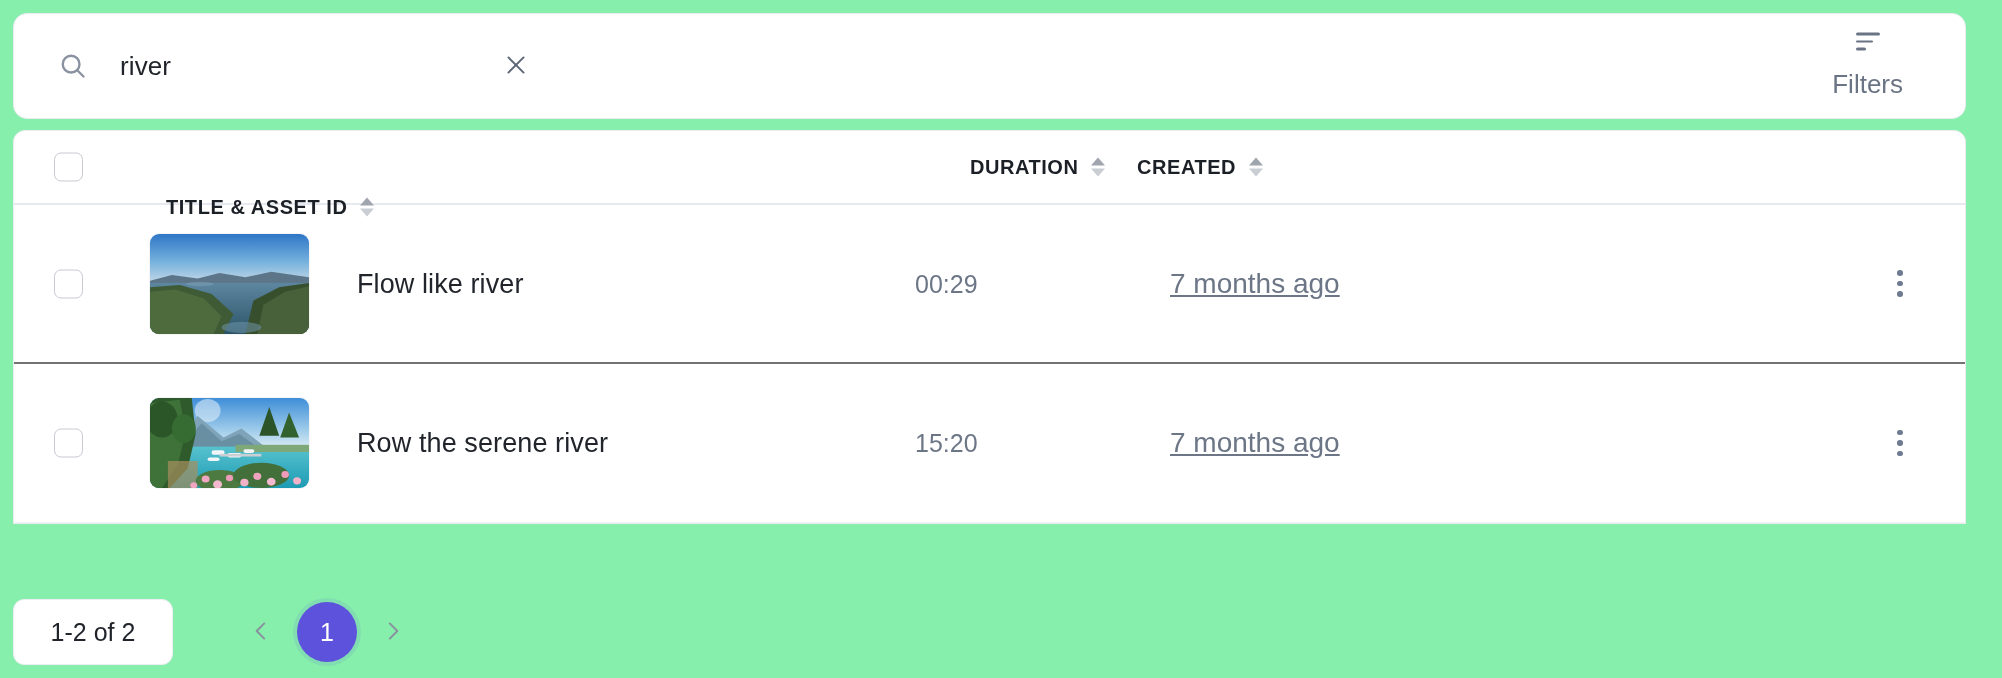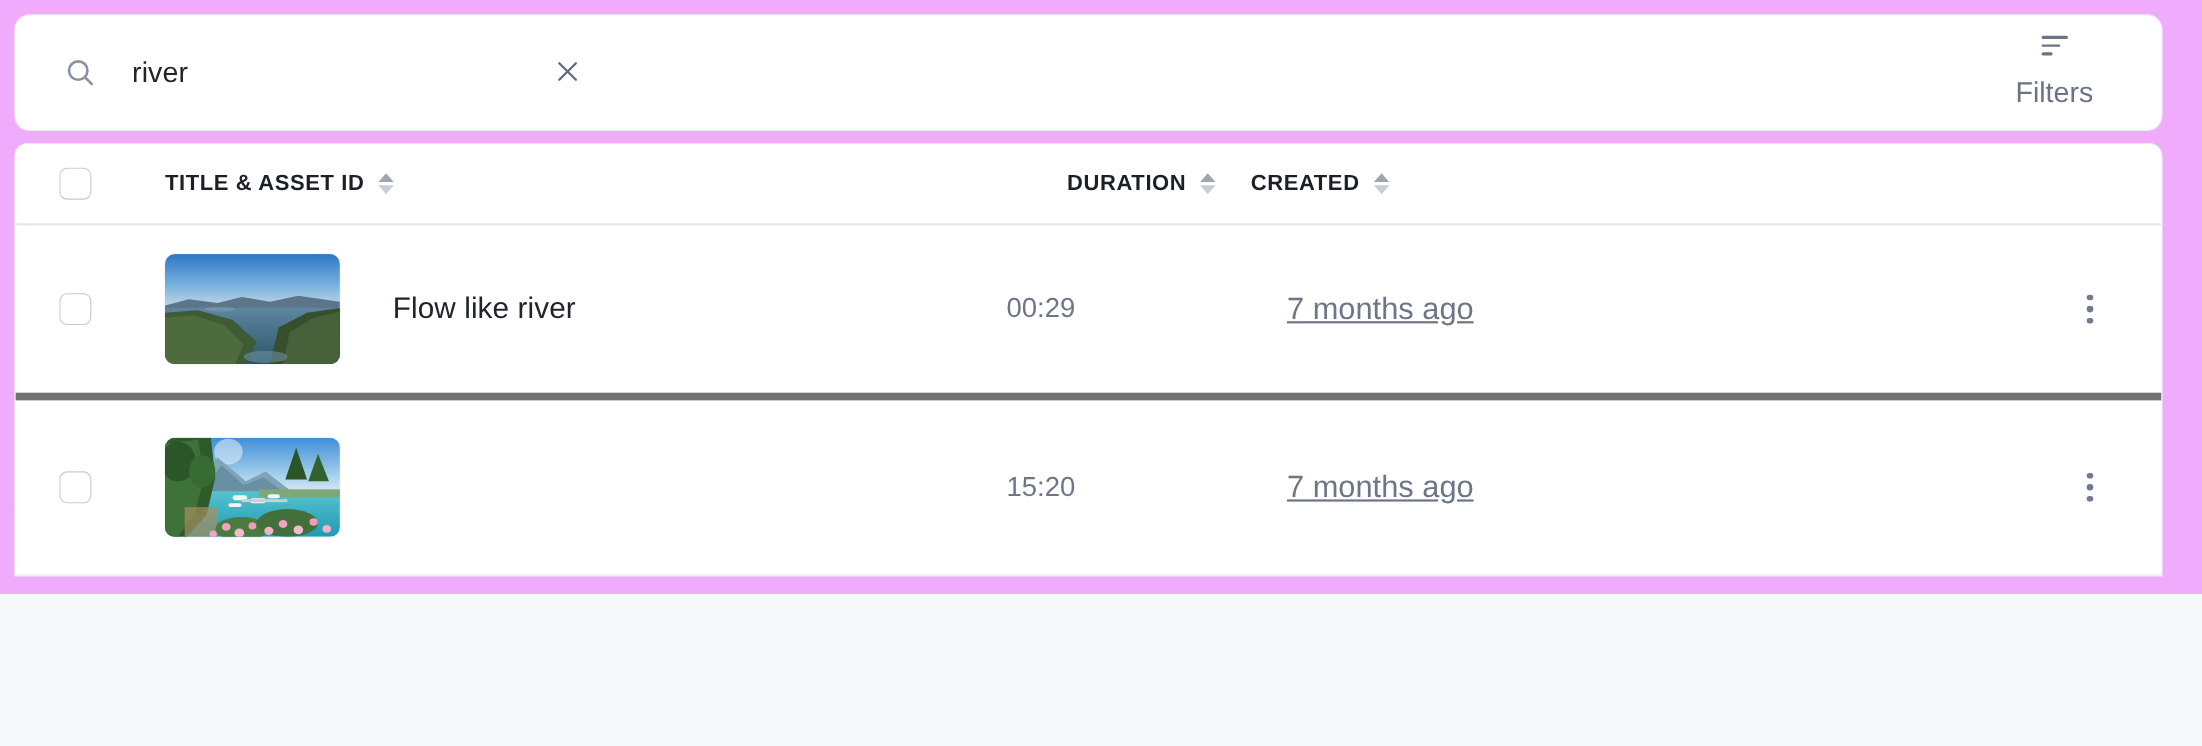--- a/index.html
+++ b/index.html
@@ -8,22 +8,22 @@
     width: 2002px;
     height: 678px;
     background: #F7F8FA;
     font-family: "Liberation Sans", sans-serif;
     overflow: hidden;
   }
 
   .page {
     position: relative;
     width: 2002px;
-    height: 540px;
-    background: #f0abfc;
+    height: 678px;
+    background: #86efac;
   }
 
   
   .search-card {
     position: absolute;
     left: 13px;
     top: 13px;
     width: 1953px;
     height: 106px;
     background: #FFFFFF;
@@ -128,21 +128,21 @@
 
   .table-head {
     position: relative;
     height: 74px;
     border-bottom: 2px solid #E7E9F0;
   }
 
   .row {
     position: relative;
     height: 159px;
-    border-bottom: 7px solid #737373;
+    border-bottom: 2px solid #737373;
   }
   .row:last-child { border-bottom: 1px solid #F1F2F6; }
 
   .cb-cell {
     position: absolute;
     left: 40px;
     top: 50%;
     transform: translateY(-50%);
   }
   .checkbox {
@@ -164,21 +164,21 @@
     gap: 13px;
     cursor: pointer;
   }
   .th-label {
     font-size: 20px;
     font-weight: bold;
     color: #1B1F26;
     letter-spacing: .55px;
     white-space: nowrap;
   }
-  .th-title { left: 136px; }
+  .th-title { left: 152px; margin-top: 40px; }
   .th-duration { left: 956px; }
   .th-created { left: 1123px; }
 
   .sorter {
     display: flex;
     flex-direction: column;
     gap: 3px;
     align-items: center;
   }
   .sorter .up, .sorter .down {
@@ -478,27 +478,52 @@
             <circle cx="95" cy="94" r="4.2" fill="#F3B2C8"></circle>
             <circle cx="108" cy="87" r="4" fill="#EFA3BE"></circle>
             <circle cx="122" cy="93" r="4.4" fill="#F4B9CE"></circle>
             <circle cx="136" cy="85" r="3.8" fill="#EE9CBA"></circle>
             <circle cx="148" cy="92" r="4" fill="#F3B2C8"></circle>
             <circle cx="44" cy="97" r="3.4" fill="#F0A6C0"></circle>
           </g>
         </svg>
       </div>
 
+      <div class="cell-title">Row the serene river</div>
 
       <div class="cell-duration">15:20</div>
 
       <div class="cell-created">7 months ago</div>
 
       <button class="kebab">
         <i></i>
           <i></i>
           <i></i>
       </button>
     </div>
   </div>
 
+  <div class="pagination">
+
+    <div class="page-count">1-2 of 2</div>
+
+    <div class="pager">
+      <button class="pager-arrow">
+        <span>
+          <svg width="26" height="26" viewBox="0 0 24 24" fill="none" stroke="currentColor" stroke-width="1.8" stroke-linecap="round" stroke-linejoin="round">
+            <polyline points="15 5 8 12 15 19"></polyline>
+          </svg>
+        </span>
+      </button>
+
+      <button class="pager-page">1</button>
+
+      <button class="pager-arrow">
+        <span>
+          <svg width="26" height="26" viewBox="0 0 24 24" fill="none" stroke="currentColor" stroke-width="1.8" stroke-linecap="round" stroke-linejoin="round">
+            <polyline points="9 5 16 12 9 19"></polyline>
+          </svg>
+        </span>
+      </button>
+    </div>
+  </div>
 
 </div>
 
 </body></html>

